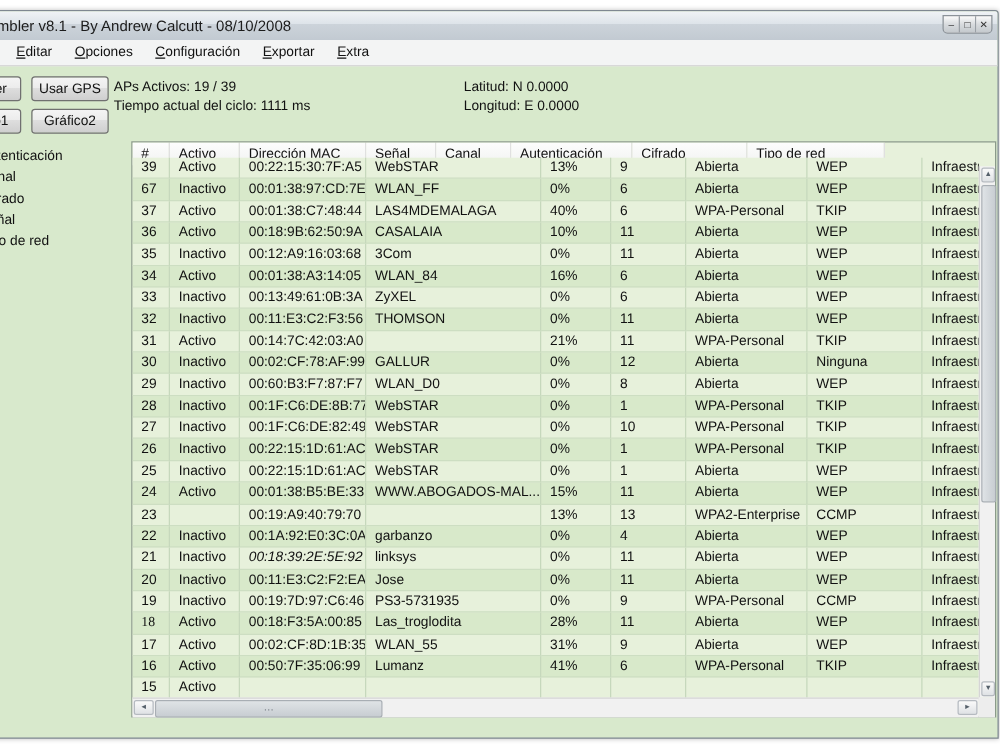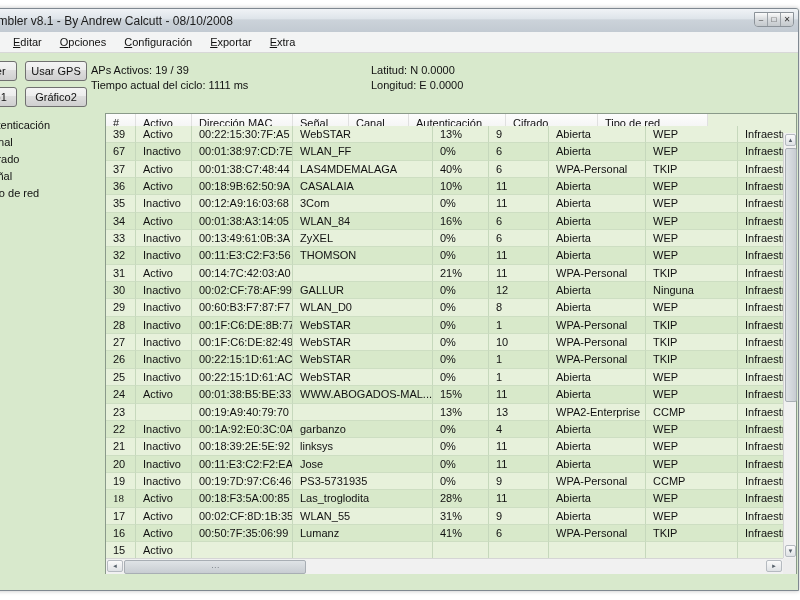--- a/index.html
+++ b/index.html
@@ -315,21 +315,21 @@
             <div class="td" style="width: 140px;">garbanzo</div>
             <div class="td" style="width: 56px;">0%</div>
             <div class="td" style="width: 60px;">4</div>
             <div class="td" style="width: 97px;">Abierta</div>
             <div class="td" style="width: 92px;">WEP</div>
             <div class="td" style="width: 110px;">Infraestructura</div>
           </div>
           <div class="tr">
             <div class="td" style="width: 30px;">21</div>
             <div class="td" style="width: 56px;">Inactivo</div>
-            <div class="td" style="width: 101px;">00:18:39:2E:5E:92</div>
+            <div class="td" style="width: 101px; font-style: italic;">00:18:39:2E:5E:92</div>
             <div class="td" style="width: 140px;">linksys</div>
             <div class="td" style="width: 56px;">0%</div>
             <div class="td" style="width: 60px;">11</div>
             <div class="td" style="width: 97px;">Abierta</div>
             <div class="td" style="width: 92px;">WEP</div>
             <div class="td" style="width: 110px;">Infraestructura</div>
           </div>
           <div class="tr">
             <div class="td" style="width: 30px;">20</div>
             <div class="td" style="width: 56px;">Inactivo</div>

